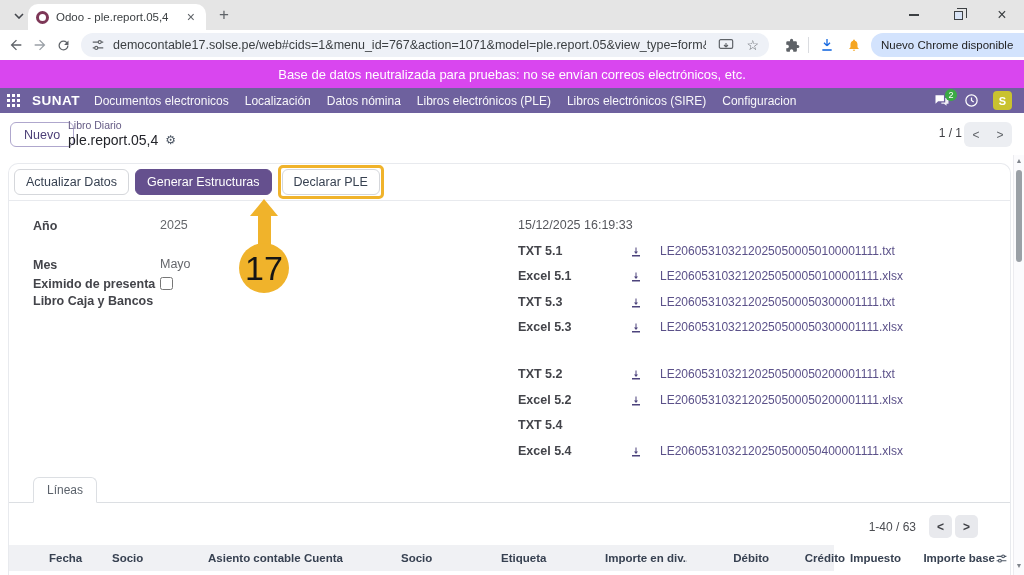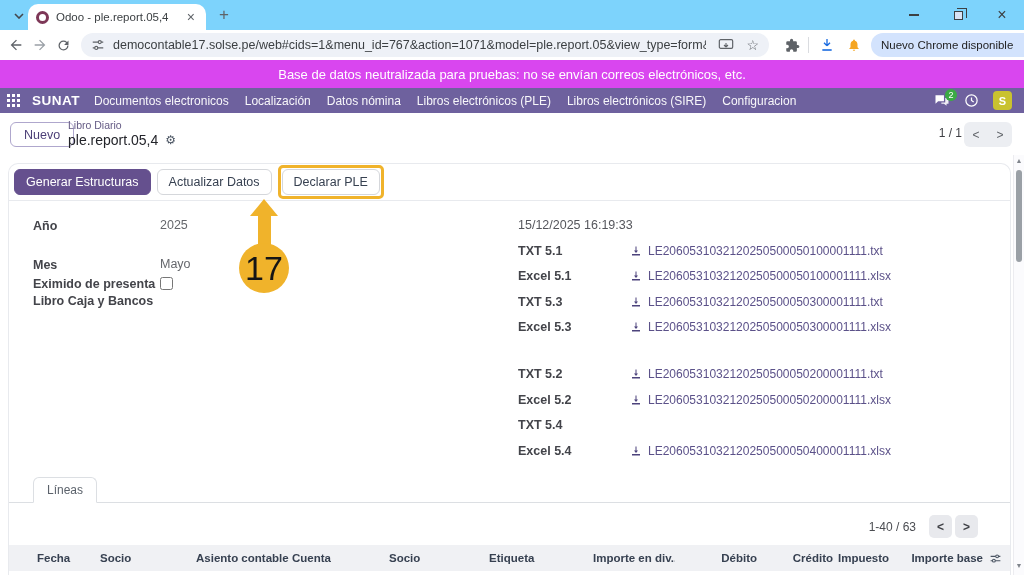--- a/index.html
+++ b/index.html
@@ -1,21 +1,21 @@
 <!DOCTYPE html>
 <html><head>
 <meta charset="utf-8">
 <style>
   * { margin:0; padding:0; box-sizing:border-box; }
   html,body { width:1024px; height:575px; overflow:hidden; }
   body { font-family:"Liberation Sans", sans-serif; background:#fff; position:relative; font-size:13px; color:#222; }
   svg { display:block; }
 
   
-  .titlebar { position:absolute; top:0; left:0; width:1024px; height:30px; background:#7dd3fc; }
+  .titlebar { position:absolute; top:0; left:0; width:1024px; height:30px; background:#e5e5e5; }
   .tab-search { position:absolute; left:10px; top:7px; width:18px; height:18px; border-radius:50%; display:flex; align-items:center; justify-content:center; color:#44474d; cursor:pointer; }
   .tab { position:absolute; left:28px; top:4px; width:178px; height:26px; background:#fff; border-radius:10px 10px 0 0; display:flex; align-items:center; padding:0 8px; }
   .favicon { width:13px; height:13px; border:3.5px solid #7d3757; border-radius:50%; background:#fff; flex:0 0 auto; }
   .tab-title { font-size:11.5px; color:#3c4043; margin-left:7px; white-space:nowrap; overflow:hidden; flex:1; }
   .tab-close { color:#5f6368; font-size:14px; line-height:1; padding:1px 3px; cursor:pointer; }
   .newtab { position:absolute; left:214px; top:5px; font-size:17px; color:#5f6368; width:20px; height:20px; display:flex; align-items:center; justify-content:center; cursor:pointer; }
   .wcontrols { position:absolute; right:0; top:0; height:30px; display:flex; }
   .wbtn { width:44px; height:30px; display:flex; align-items:center; justify-content:center; color:#3c4043; cursor:pointer; }
   .min-glyph { width:10px; height:1.5px; background:#3c4043; }
   .restore-glyph { width:9px; height:9px; border:1.2px solid #3c4043; position:relative; background:#d8e3f5; }
@@ -77,35 +77,35 @@
   .ann-circle { position:absolute; left:239px; top:243px; width:50px; height:50px; border-radius:50%; background:#f0b32b; display:flex; align-items:center; justify-content:center; font-size:34px; font-weight:500; color:#151515; }
 
   
   .frow { position:absolute; display:flex; align-items:flex-start; }
   .flabel { font-size:12.5px; font-weight:600; color:#43444a; }
   .fvalue { font-size:12.5px; color:#65676c; }
   .left-label { width:127px; line-height:1.35; }
   .right-label { width:112px; }
   .gen-value { font-size:12.5px; color:#55565c; }
   .checkbox { width:13px; height:13px; accent-color:#65508e; margin-top:1px; cursor:pointer; }
-  .filelink { display:flex; align-items:center; cursor:pointer; }
+  .filelink { display:flex; align-items:flex-end; cursor:pointer;gap:12px; }
   .filelink svg { margin-right:6px; }
   .link-text { font-size:12px; color:#5b5189; }
 
   
   .tabline { position:absolute; left:9px; top:502px; width:1001px; height:1px; background:#dcdfe3; }
   .ntab { position:absolute; left:33px; top:477px; height:26px; padding:0 13px; background:#fff; border:1px solid #dcdfe3; border-bottom:1px solid #fff; border-radius:6px 6px 0 0; display:flex; align-items:center; font-size:12px; color:#5b626b; z-index:2; cursor:pointer; }
 
   
   .list-pager { position:absolute; right:46px; top:515px; display:flex; align-items:center; }
   .lp-count { font-size:12px; color:#4b4d52; margin-right:10px; }
   .lp-btn { width:23px; height:23px; background:#e8e9ed; border-radius:5px; display:flex; align-items:center; justify-content:center; color:#3f4146; font-size:12px; font-weight:600; margin-left:3px; cursor:pointer; }
 
   
-  .thead { position:absolute; left:9px; top:545px; width:1001px; height:26px; background:#f0f1f4; display:grid; grid-template-columns:63px 96px 96px 97px 100px 104px 82px 82px 76px 56px 94px 1fr; align-items:center; padding-left:28px; }
+  .thead { position:absolute; left:9px; top:545px; width:825px; height:26px; background:#f0f1f4; display:grid; grid-template-columns:63px 96px 96px 97px 100px 104px 82px 82px 76px 56px 94px 1fr; align-items:center; padding-left:40px; }
   .th { font-size:11.5px; font-weight:700; color:#374151; white-space:nowrap; overflow:hidden; cursor:pointer; }
   .th.num { text-align:right; }
   .th.pad { padding-left:5px; }
   .col-opt { justify-self:end; margin-right:8px; color:#4b5563; cursor:pointer; }
 
   
   .scrollbar { position:absolute; right:0; top:155px; width:11px; height:420px; background:#fbfbfd; border-left:1px solid #ececf0; }
   .sb-up { position:absolute; top:2px; left:0; width:10px; text-align:center; font-size:7px; color:#80858c; }
   .sb-down { position:absolute; bottom:6px; left:0; width:10px; text-align:center; font-size:7px; color:#80858c; }
   .sb-thumb { position:absolute; top:15px; left:2px; width:6px; height:92px; background:#9aa0a6; border-radius:3px; cursor:pointer; }
@@ -251,22 +251,22 @@
   <span class="cp-pager">1 / 1</span>
   <div class="cp-pgbtns">
     <span class="cp-pgbtn">&lt;</span>
     <span class="cp-pgbtn">&gt;</span>
   </div>
 </div>
 
 <div class="sheet"></div>
 
 <div class="statusbar">
+  <button class="btn btn-sec">Actualizar Datos</button>
   <button class="btn btn-pri">Generar Estructuras</button>
-  <button class="btn btn-sec">Actualizar Datos</button>
   <span class="ann-box">
     <button class="btn btn-sec">Declarar PLE</button>
   </span>
 </div>
 
 <div class="ann-head"></div>
 <div class="ann-shaft"></div>
 <div class="ann-circle">17</div>
 
 <div class="frow" style="left:33px; top:218px;">

